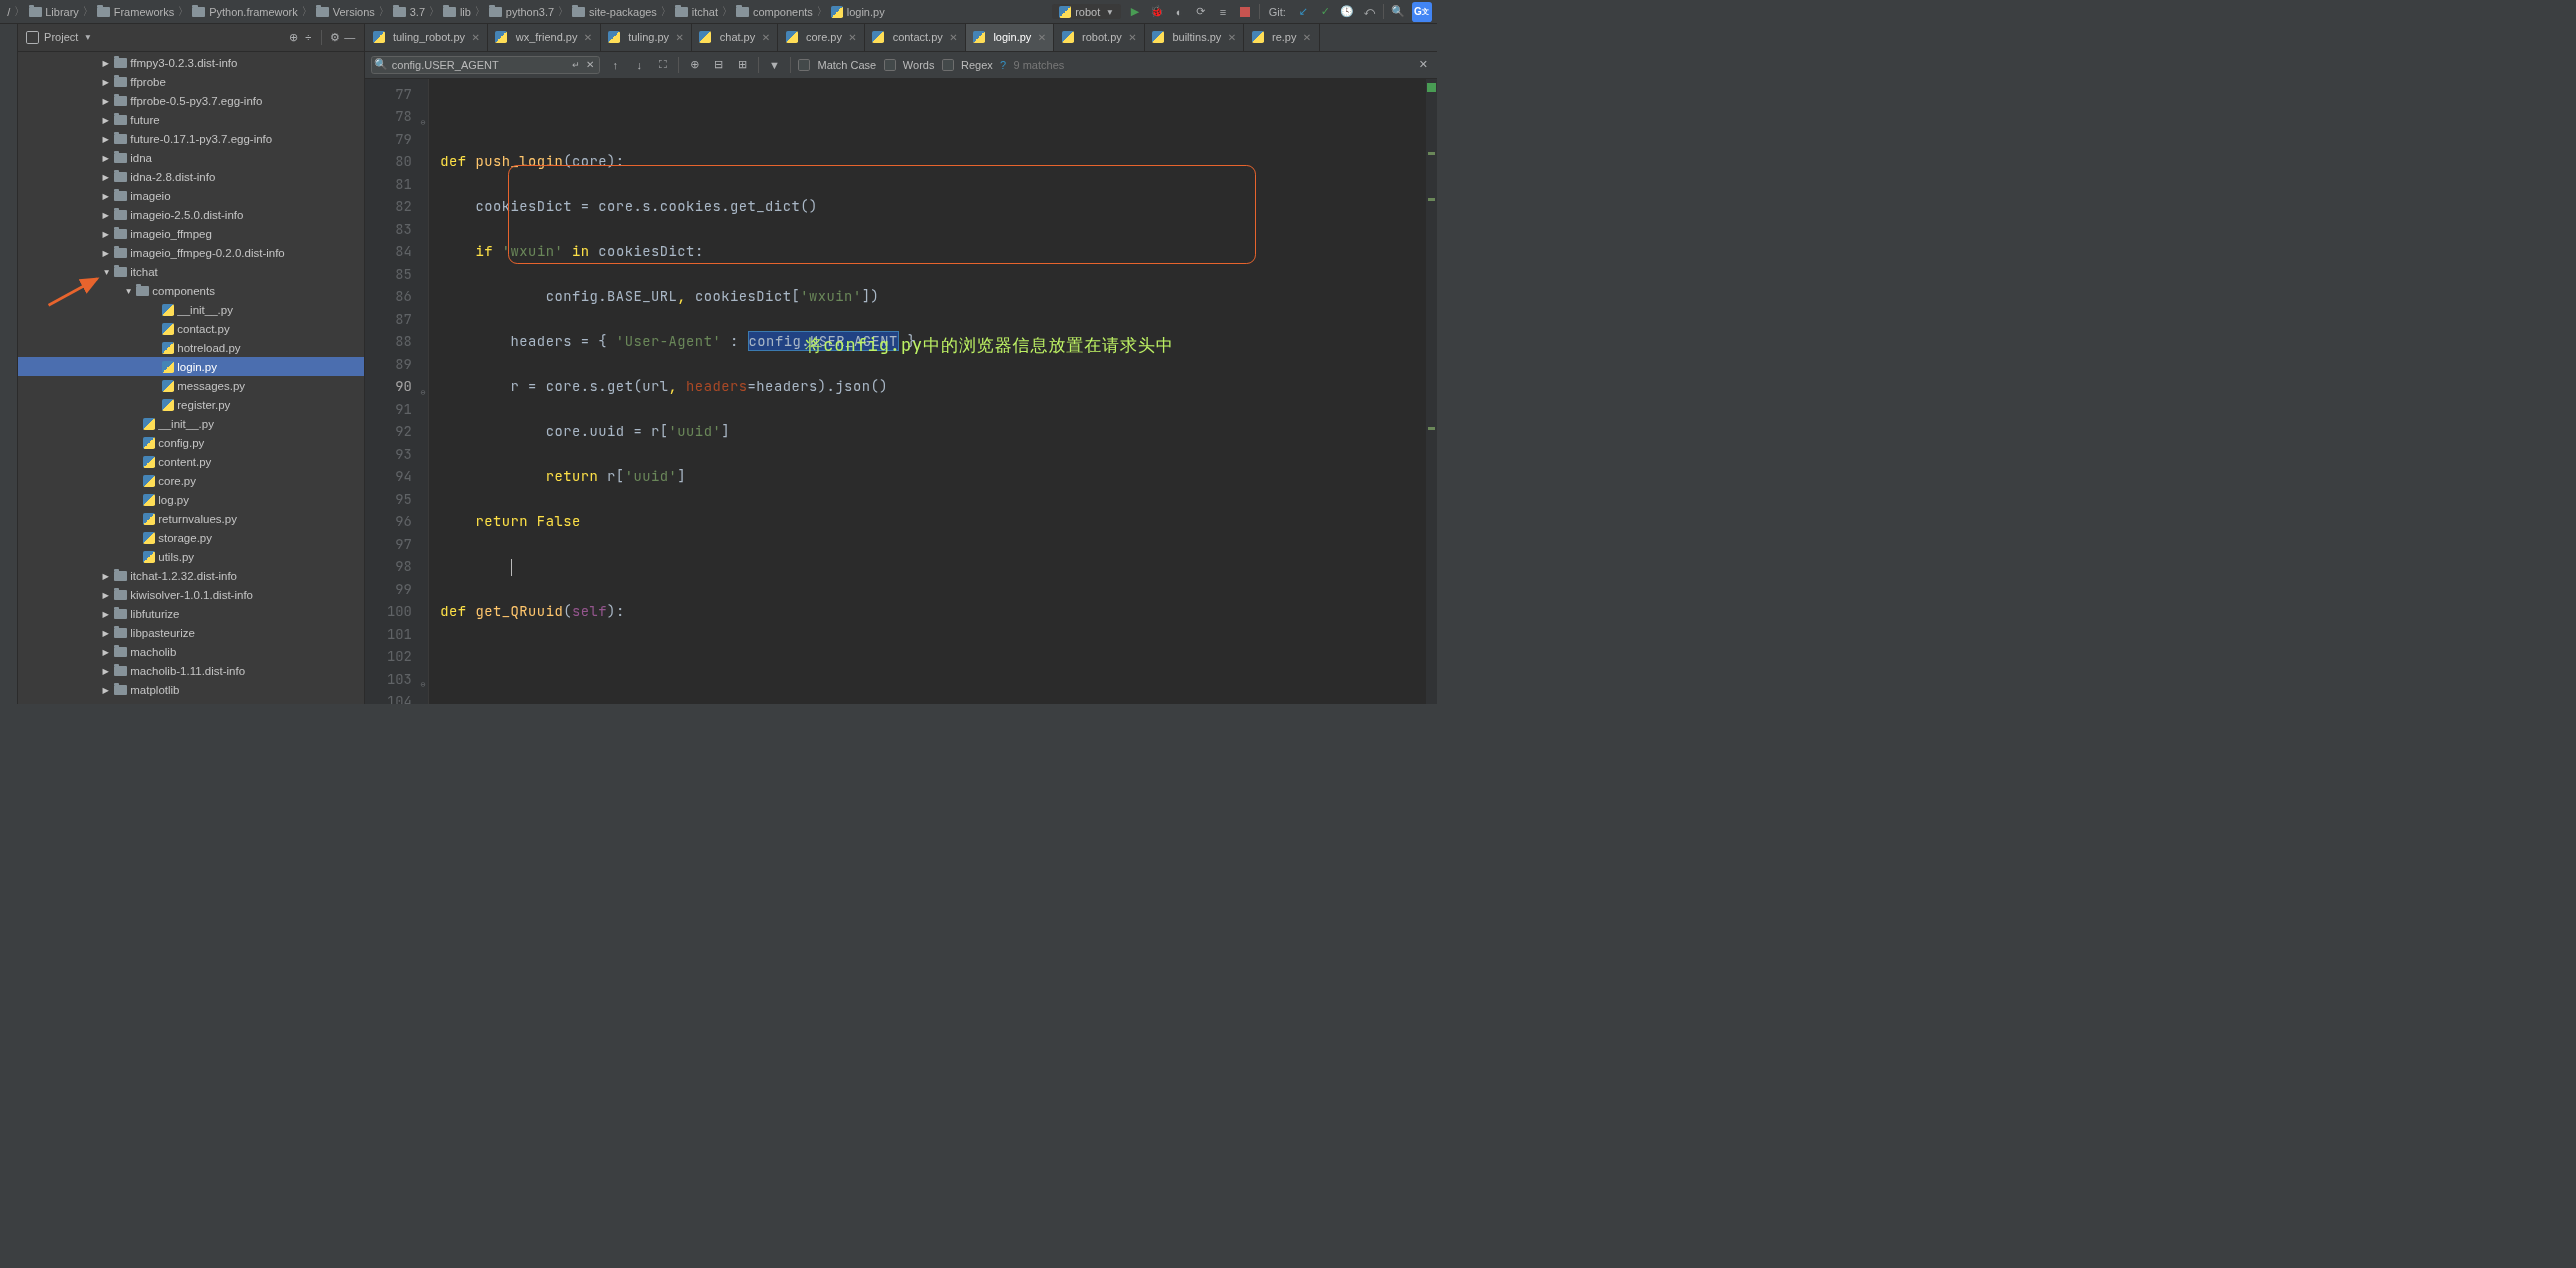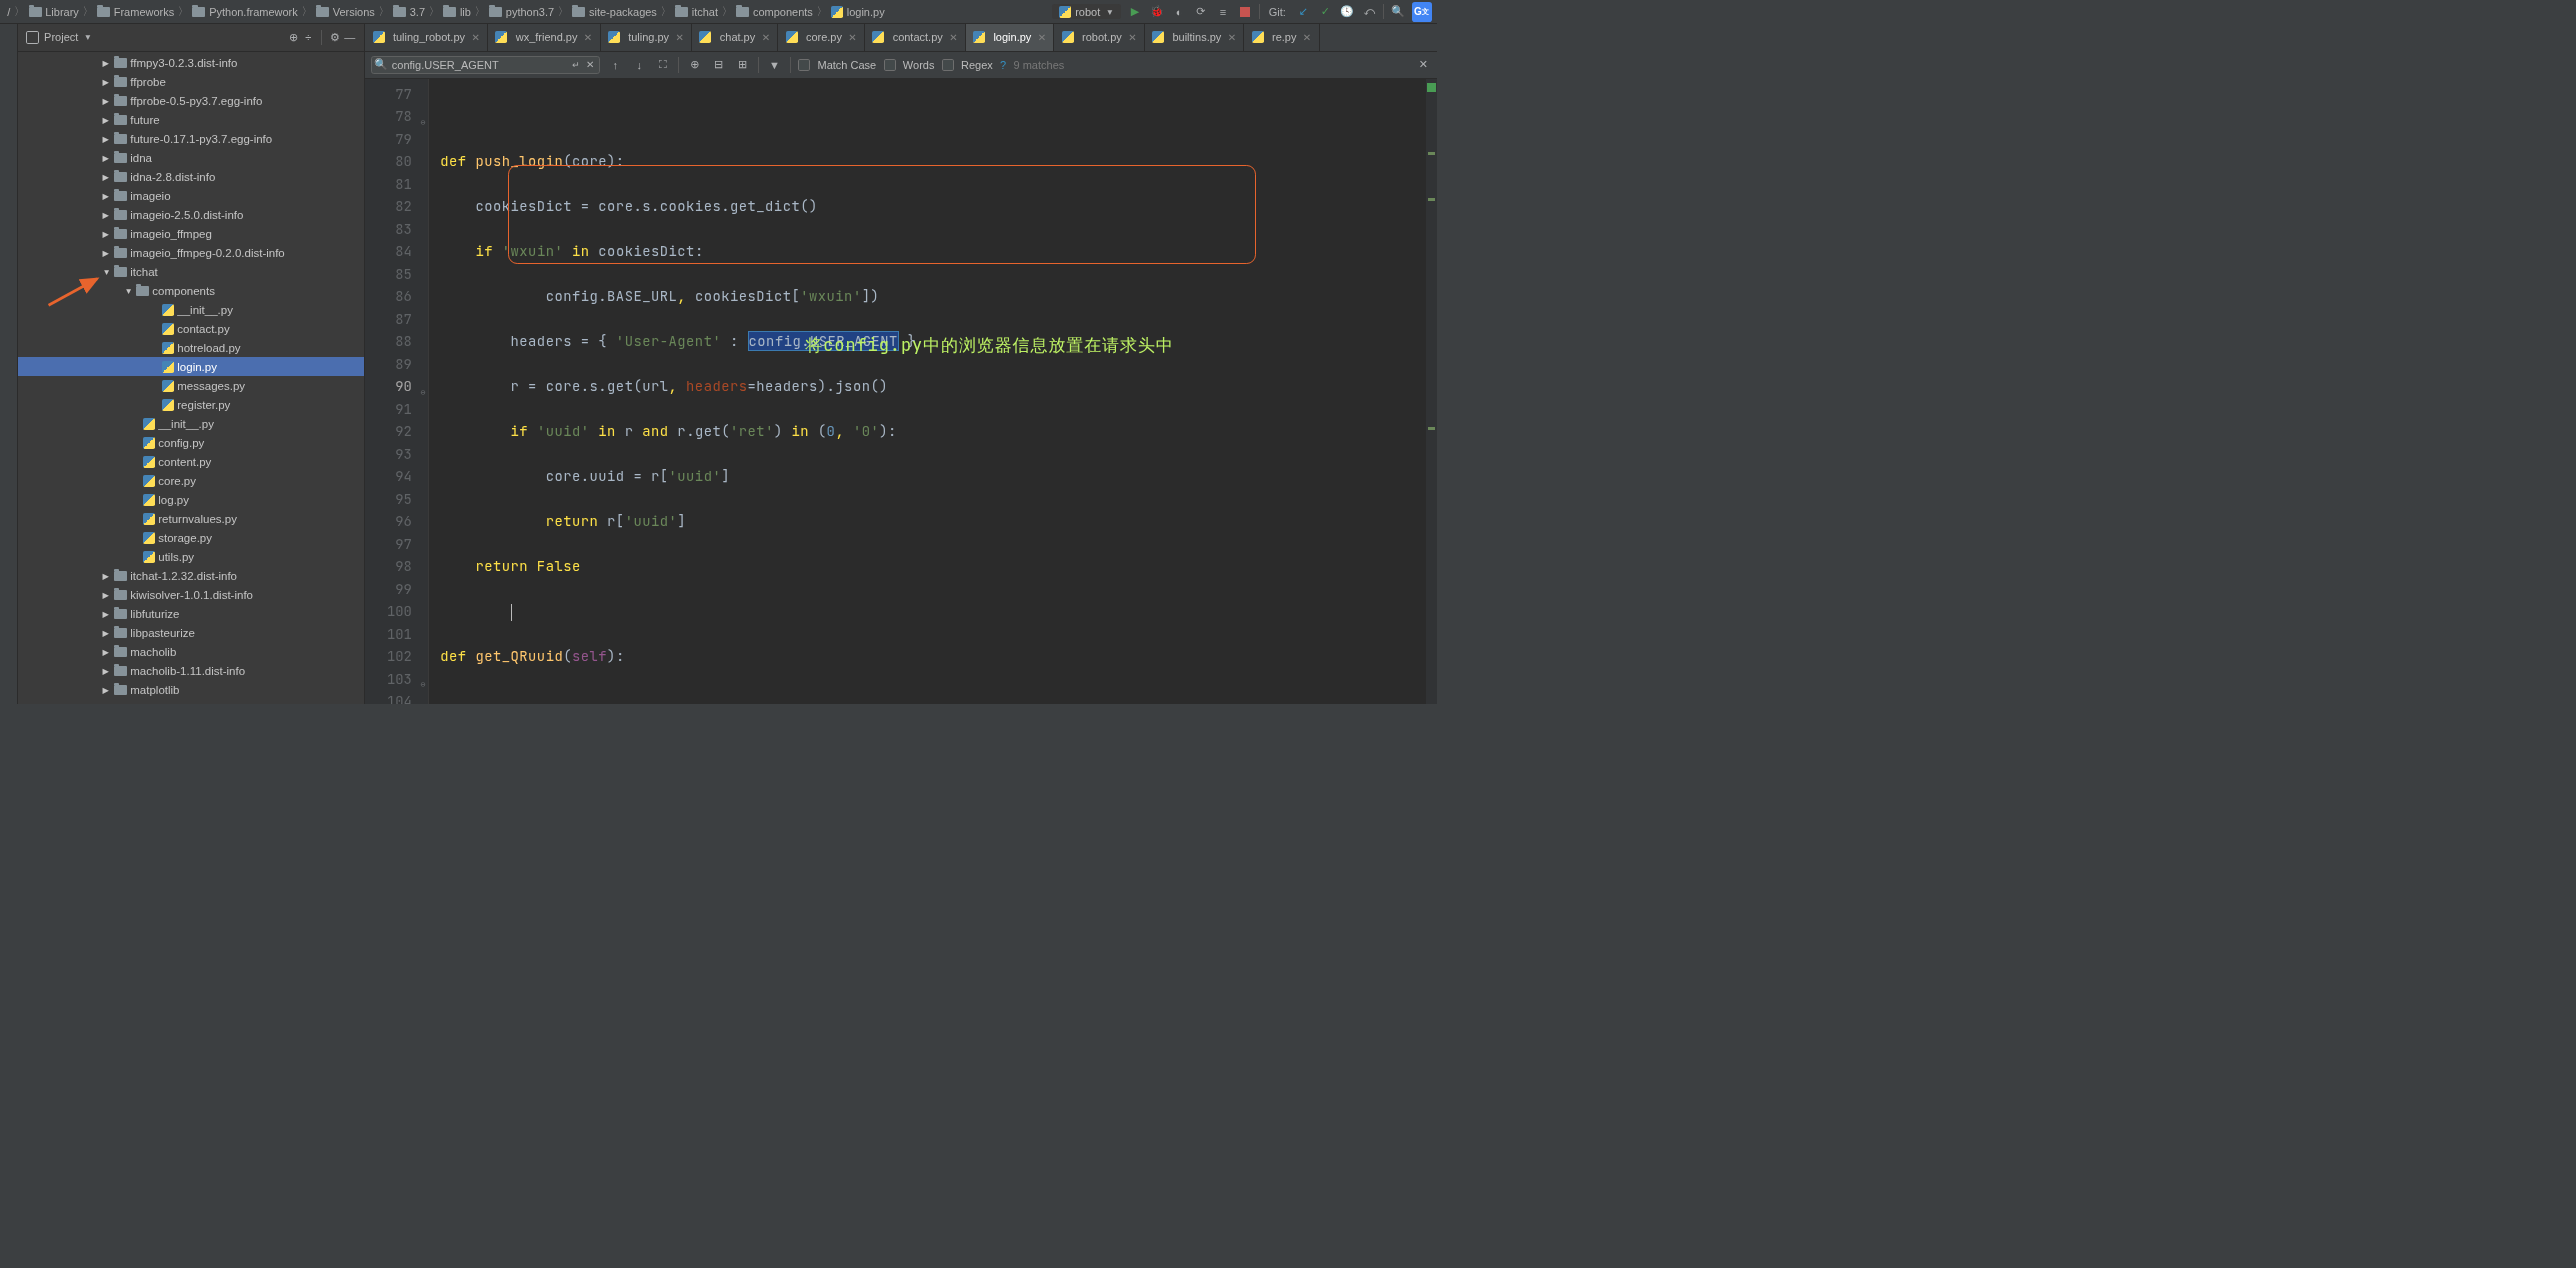--- a/index.html
+++ b/index.html
@@ -511,21 +511,20 @@
           <div class="ln">104</div>
         </div>
       <div class="code" id="code">
 <div> </div>
 <div><span class="kw">def </span><span class="fn">push_login</span><span>(core):</span></div>
 <div>    cookiesDict = core.s.cookies.get_dict()</div>
 <div><span>    </span><span class="kw">if </span><span class="str">'wxuin'</span><span class="kw"> in </span><span>cookiesDict:</span></div>
 <div><span>            config.BASE_URL</span><span class="kw">, </span><span>cookiesDict[</span><span class="str">'wxuin'</span><span>])</span></div>
 <div><span>        headers = { </span><span class="str">'User-Agent'</span><span> : </span><span class="hl-current">config.USER_AGENT</span><span> }</span></div>
 <div><span>        r = core.s.get(url</span><span class="kw">, </span><span class="par" style="color:#aa4926">headers</span><span>=headers).json()</span></div>
-<div><span>        </span><span class="kw">if </span><span class="str">'uuid'</span><span class="kw"> in </span><span>r </span><span class="kw">and </span><span>r.get(</span><span class="str">'ret'</span><span>) </span><span class="kw">in </span><span>(</span><span class="num">0</span><span class="kw">, </span><span class="str">'0'</span><span>):</span></div>
 <div><span>            core.uuid = r[</span><span class="str">'uuid'</span><span>]</span></div>
 <div><span>            </span><span class="kw">return </span><span>r[</span><span class="str">'uuid'</span><span>]</span></div>
 <div><span>    </span><span class="kw">return False</span></div>
 <div>        <span class="caret-line"></span></div>
 <div><span class="kw">def </span><span class="fn">get_QRuuid</span><span>(</span><span class="self">self</span><span>):</span></div>
 
 
 
 
 

